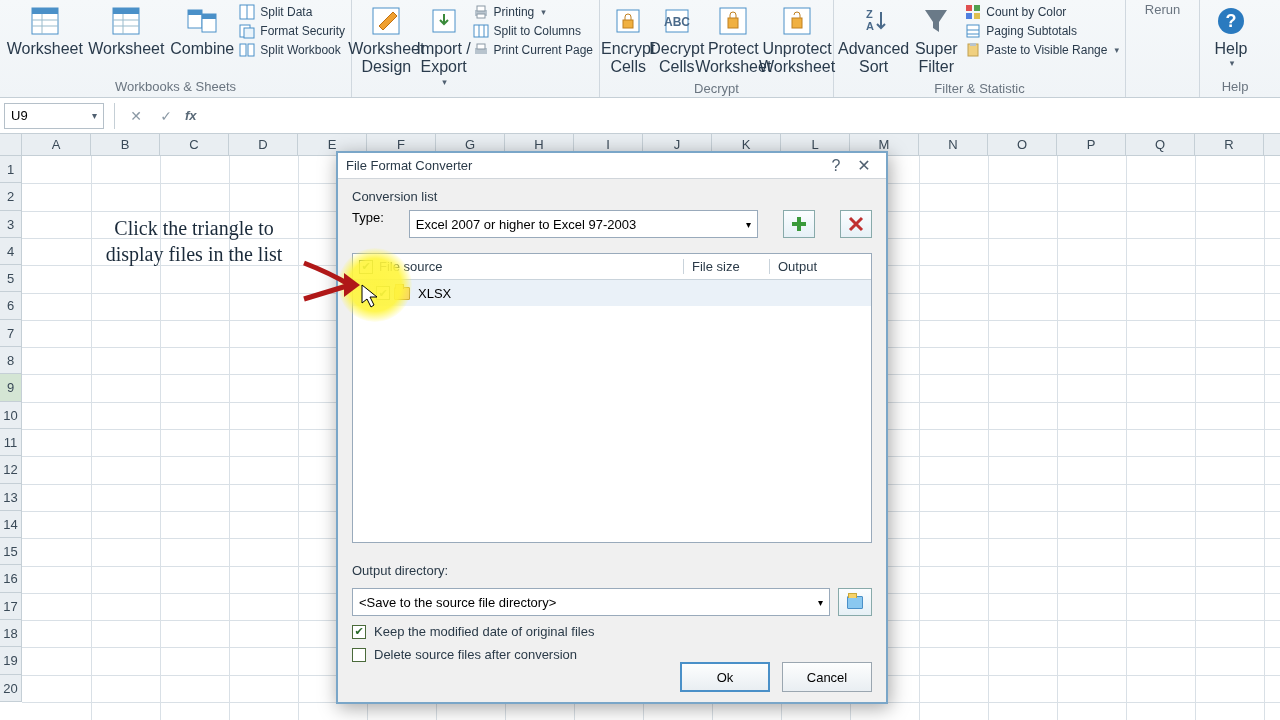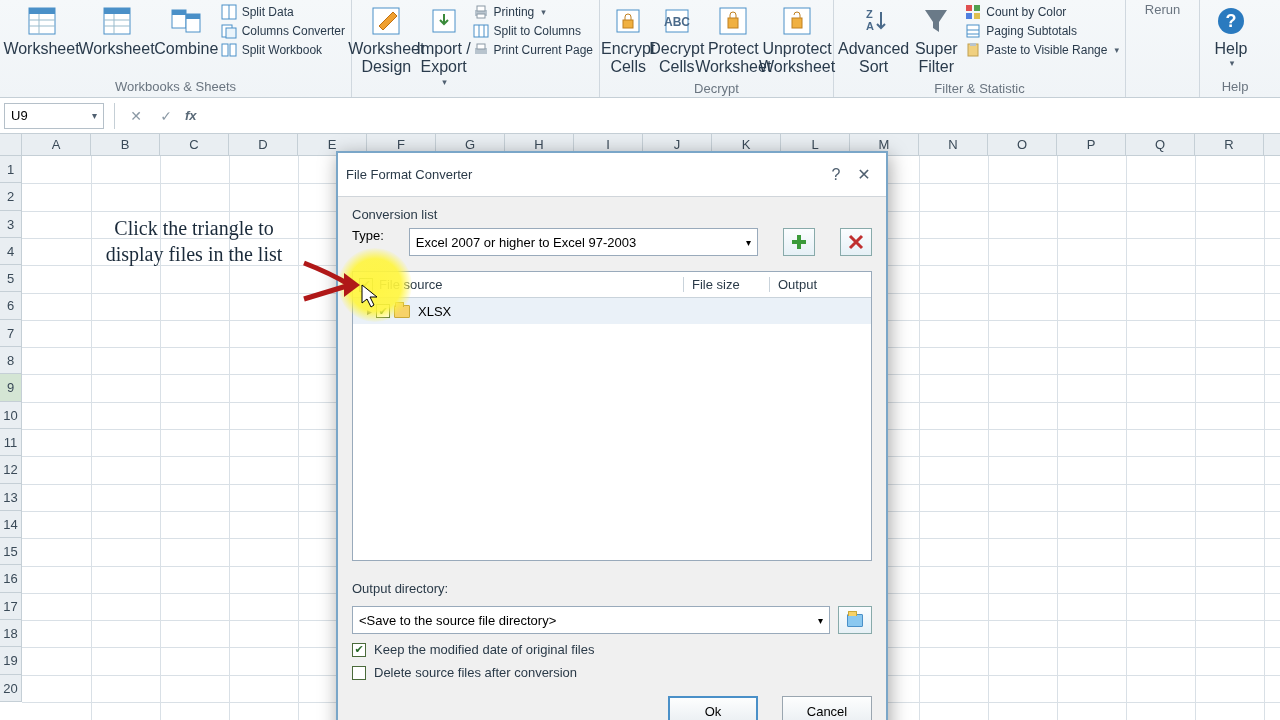--- a/index.html
+++ b/index.html
@@ -37,42 +37,42 @@
 .rh.sel { background:#d4e5d4; }
 .cells { position:absolute; left:22px; top:22px; right:0; bottom:0; }
 .vl { position:absolute; top:0; bottom:0; width:1px; background:#d9e0e6; }
 .hl { position:absolute; left:0; right:0; height:1px; background:#d9e0e6; }
 
 
 .instr { position:absolute; left:104px; top:215px; width:180px; font-family: "Times New Roman", serif; font-size:20px; color:#1a2a3a; text-align:center; line-height:1.3; }
 
 
 .dialog { position:absolute; left:336px; top:151px; width:552px; background:#f0f0f0; border:2px solid #7aa6c8; box-shadow: 2px 4px 18px rgba(0,0,0,.35); }
-.titlebar { height:44px; background:#fff; display:flex; align-items:center; padding:0 8px; border-bottom:1px solid #d0d5da; }
+.titlebar { height:26px; background:#fff; display:flex; align-items:center; padding:0 8px; border-bottom:1px solid #d0d5da; }
 .titlebar .ttl { font-size:13px; color:#2a3a48; flex:1; }
 .titlebar .tbtn { width:28px; height:22px; display:flex; align-items:center; justify-content:center; color:#506070; cursor:pointer; }
 .dlg-body { padding:10px 14px; }
 .section-lbl { font-size:13px; color:#2a3a48; margin-bottom:6px; }
 .row { display:flex; align-items:flex-start; gap:25px; margin-bottom:15px; }
 .select { flex:1; height:28px; border:1px solid #9ab; background:#fff; font-size:13px; padding:0 6px; display:flex; align-items:center; justify-content:space-between; }
 .sq-btn { width:32px; height:28px; border:1px solid #8aa; background:linear-gradient(#fbfdff,#e6f0f6); display:flex; align-items:center; justify-content:center; cursor:pointer; }
 .listbox { border:1px solid #9ab; background:#fff; height:290px; position:relative; }
 .lb-hdr { display:flex; height:26px; border-bottom:1px solid #c9d3db; font-size:13px; color:#2a3a48; align-items:center; }
 .lb-col1 { width:330px; display:flex; align-items:center; padding-left:6px; gap:6px; }
 .lb-col2 { width:86px; border-left:1px solid #c9d3db; padding-left:8px; }
 .lb-col3 { flex:1; border-left:1px solid #c9d3db; padding-left:8px; }
 .lb-row { display:flex; align-items:center; height:26px; background:#eaf1f8; font-size:13px; padding-left:14px; gap:4px; }
 .cb { width:14px; height:14px; border:1px solid #4a6a3a; background:#fff; display:inline-flex; align-items:center; justify-content:center; font-size:11px; color:#2a6a2a; line-height:1; }
 .cb.checked::after { content:"✔"; }
 .folder-ico { width:16px; height:13px; background:#f7d268; border:1px solid #c9a838; border-radius:1px; position:relative; }
 .folder-ico::before { content:""; position:absolute; left:0; top:-4px; width:7px; height:4px; background:#f7d268; border:1px solid #c9a838; border-bottom:none; border-radius:1px 1px 0 0; }
 .out-row { display:flex; align-items:center; gap:8px; margin-top:10px; }
 .open-btn { width:34px; height:28px; border:1px solid #8aa; background:linear-gradient(#fbfdff,#e6f0f6); display:flex; align-items:center; justify-content:center; }
 .chk-line { display:flex; align-items:center; gap:8px; font-size:13px; color:#2a3a48; margin-top:8px; }
-.btn-row { display:flex; justify-content:flex-end; gap:24px; margin-top:16px; }
+.btn-row { display:flex; justify-content:flex-end; gap:12px; }
 .btn { width:90px; height:30px; border:1px solid #9aa6b0; background:linear-gradient(#fdfefe,#e9eef2); font-size:13px; cursor:pointer; }
 .btn.primary { border:2px solid #4a90c8; }
 
 
 .highlight { position:absolute; left:338px; top:248px; width:74px; height:74px; background: radial-gradient(circle, rgba(255,245,60,.95) 0%, rgba(255,245,60,.9) 50%, rgba(255,245,60,0) 72%); border-radius:50%; pointer-events:none; z-index:50; }
 .arrow { position:absolute; left:300px; top:255px; z-index:51; pointer-events:none; }
 .cursor { position:absolute; left:360px; top:283px; z-index:60; pointer-events:none; }
 
 
 svg { display:block; }
@@ -119,21 +119,21 @@
               <rect x="1" y="1" width="14" height="14" fill="#fff" stroke="#4a90c8"></rect>
               <line x1="8" y1="1" x2="8" y2="15" stroke="#4a90c8"></line>
             </svg>
             <span>Split Data</span>
           </div>
         <div class="small-item">
             <svg class="sico" viewBox="0 0 16 16">
               <rect x="1" y="2" width="10" height="12" fill="#fff" stroke="#4a90c8"></rect>
               <rect x="5" y="5" width="10" height="10" fill="#eaf4fb" stroke="#4a90c8"></rect>
             </svg>
-            <span>Columns Converter</span>
+            <span>Format Security</span>
           </div>
         <div class="small-item">
             <svg class="sico" viewBox="0 0 16 16">
               <rect x="1" y="2" width="6" height="12" fill="#fff" stroke="#4a90c8"></rect>
               <rect x="9" y="2" width="6" height="12" fill="#fff" stroke="#4a90c8"></rect>
             </svg>
             <span>Split Workbook</span>
           </div>
       </div>
     </div>

